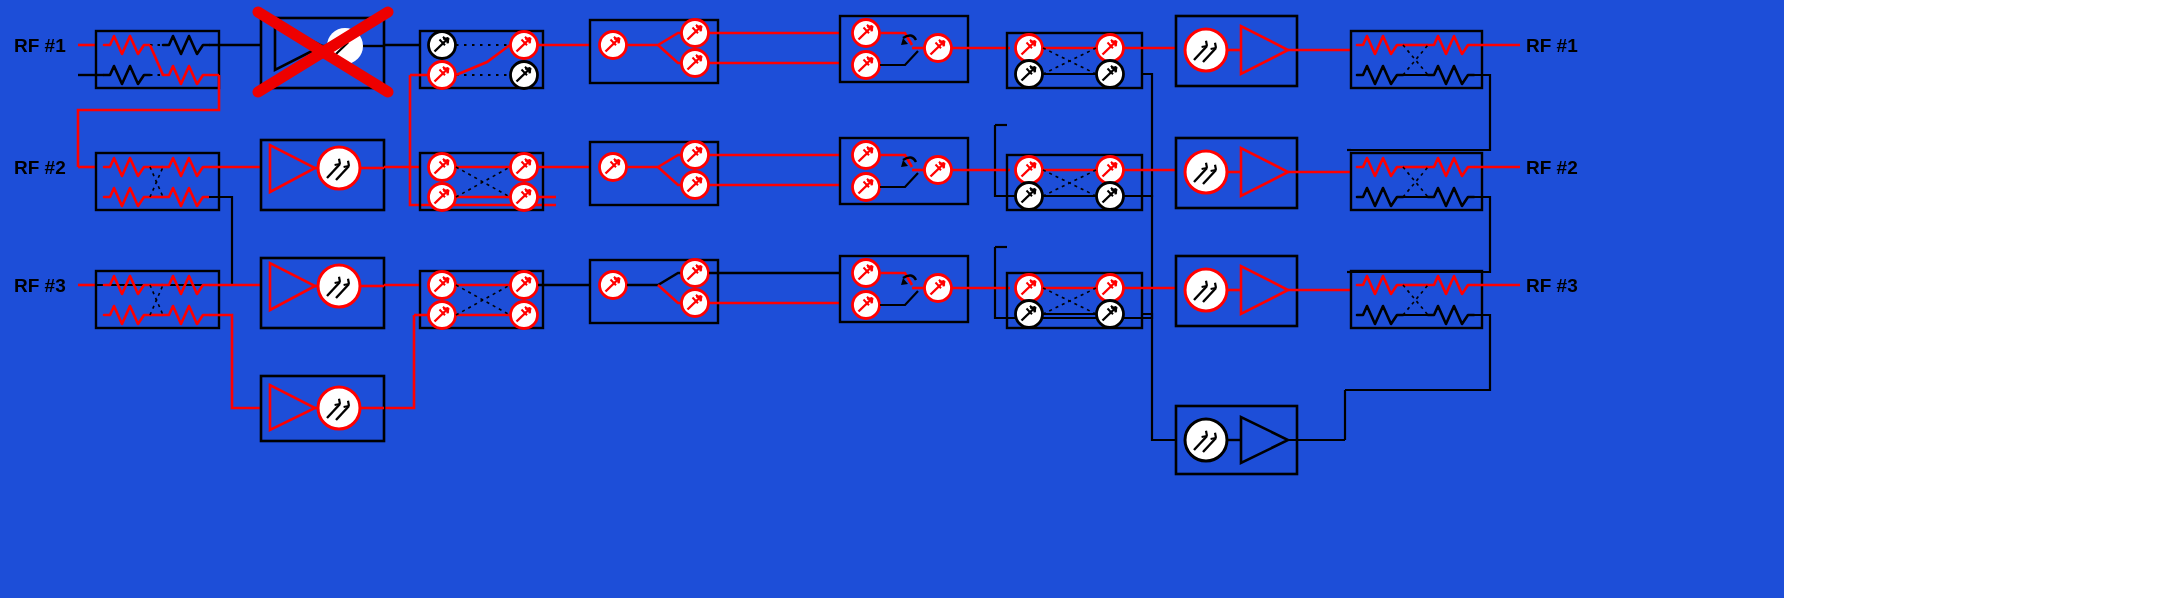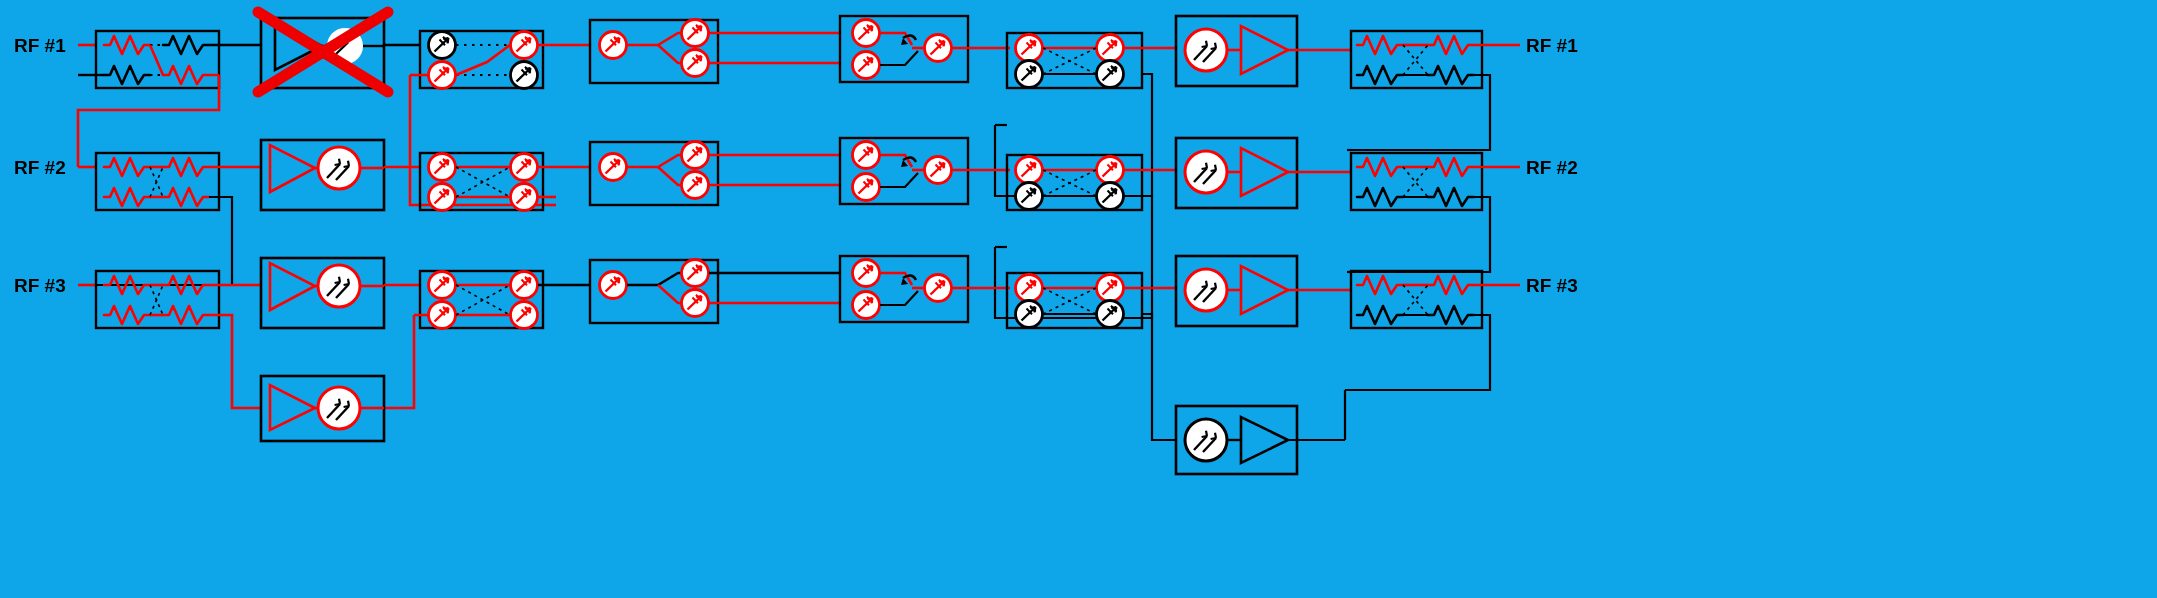--- a/index.html
+++ b/index.html
@@ -1,17 +1,17 @@
 <!DOCTYPE html>
 <html><head>
 <meta charset="utf-8">
 <style>
   html,body{margin:0;padding:0;background:#ffffff;}
   body{font-family:"Liberation Sans",sans-serif;}
-  #stage{position:relative;width:2157px;height:598px;background:#0ea5e9;overflow:hidden;}
+  #stage{position:relative;width:1784px;height:598px;background:#1d4ed8;overflow:hidden;}
   svg{display:block;}
   .lbl{font-family:"Liberation Sans",sans-serif;font-weight:bold;font-size:19px;fill:#000;}
 </style>
 </head>
 <body>
 
 <div id="stage">
 <svg width="2157" height="598" viewBox="0 0 2157 598" xmlns="http://www.w3.org/2000/svg">
   <defs>
 

